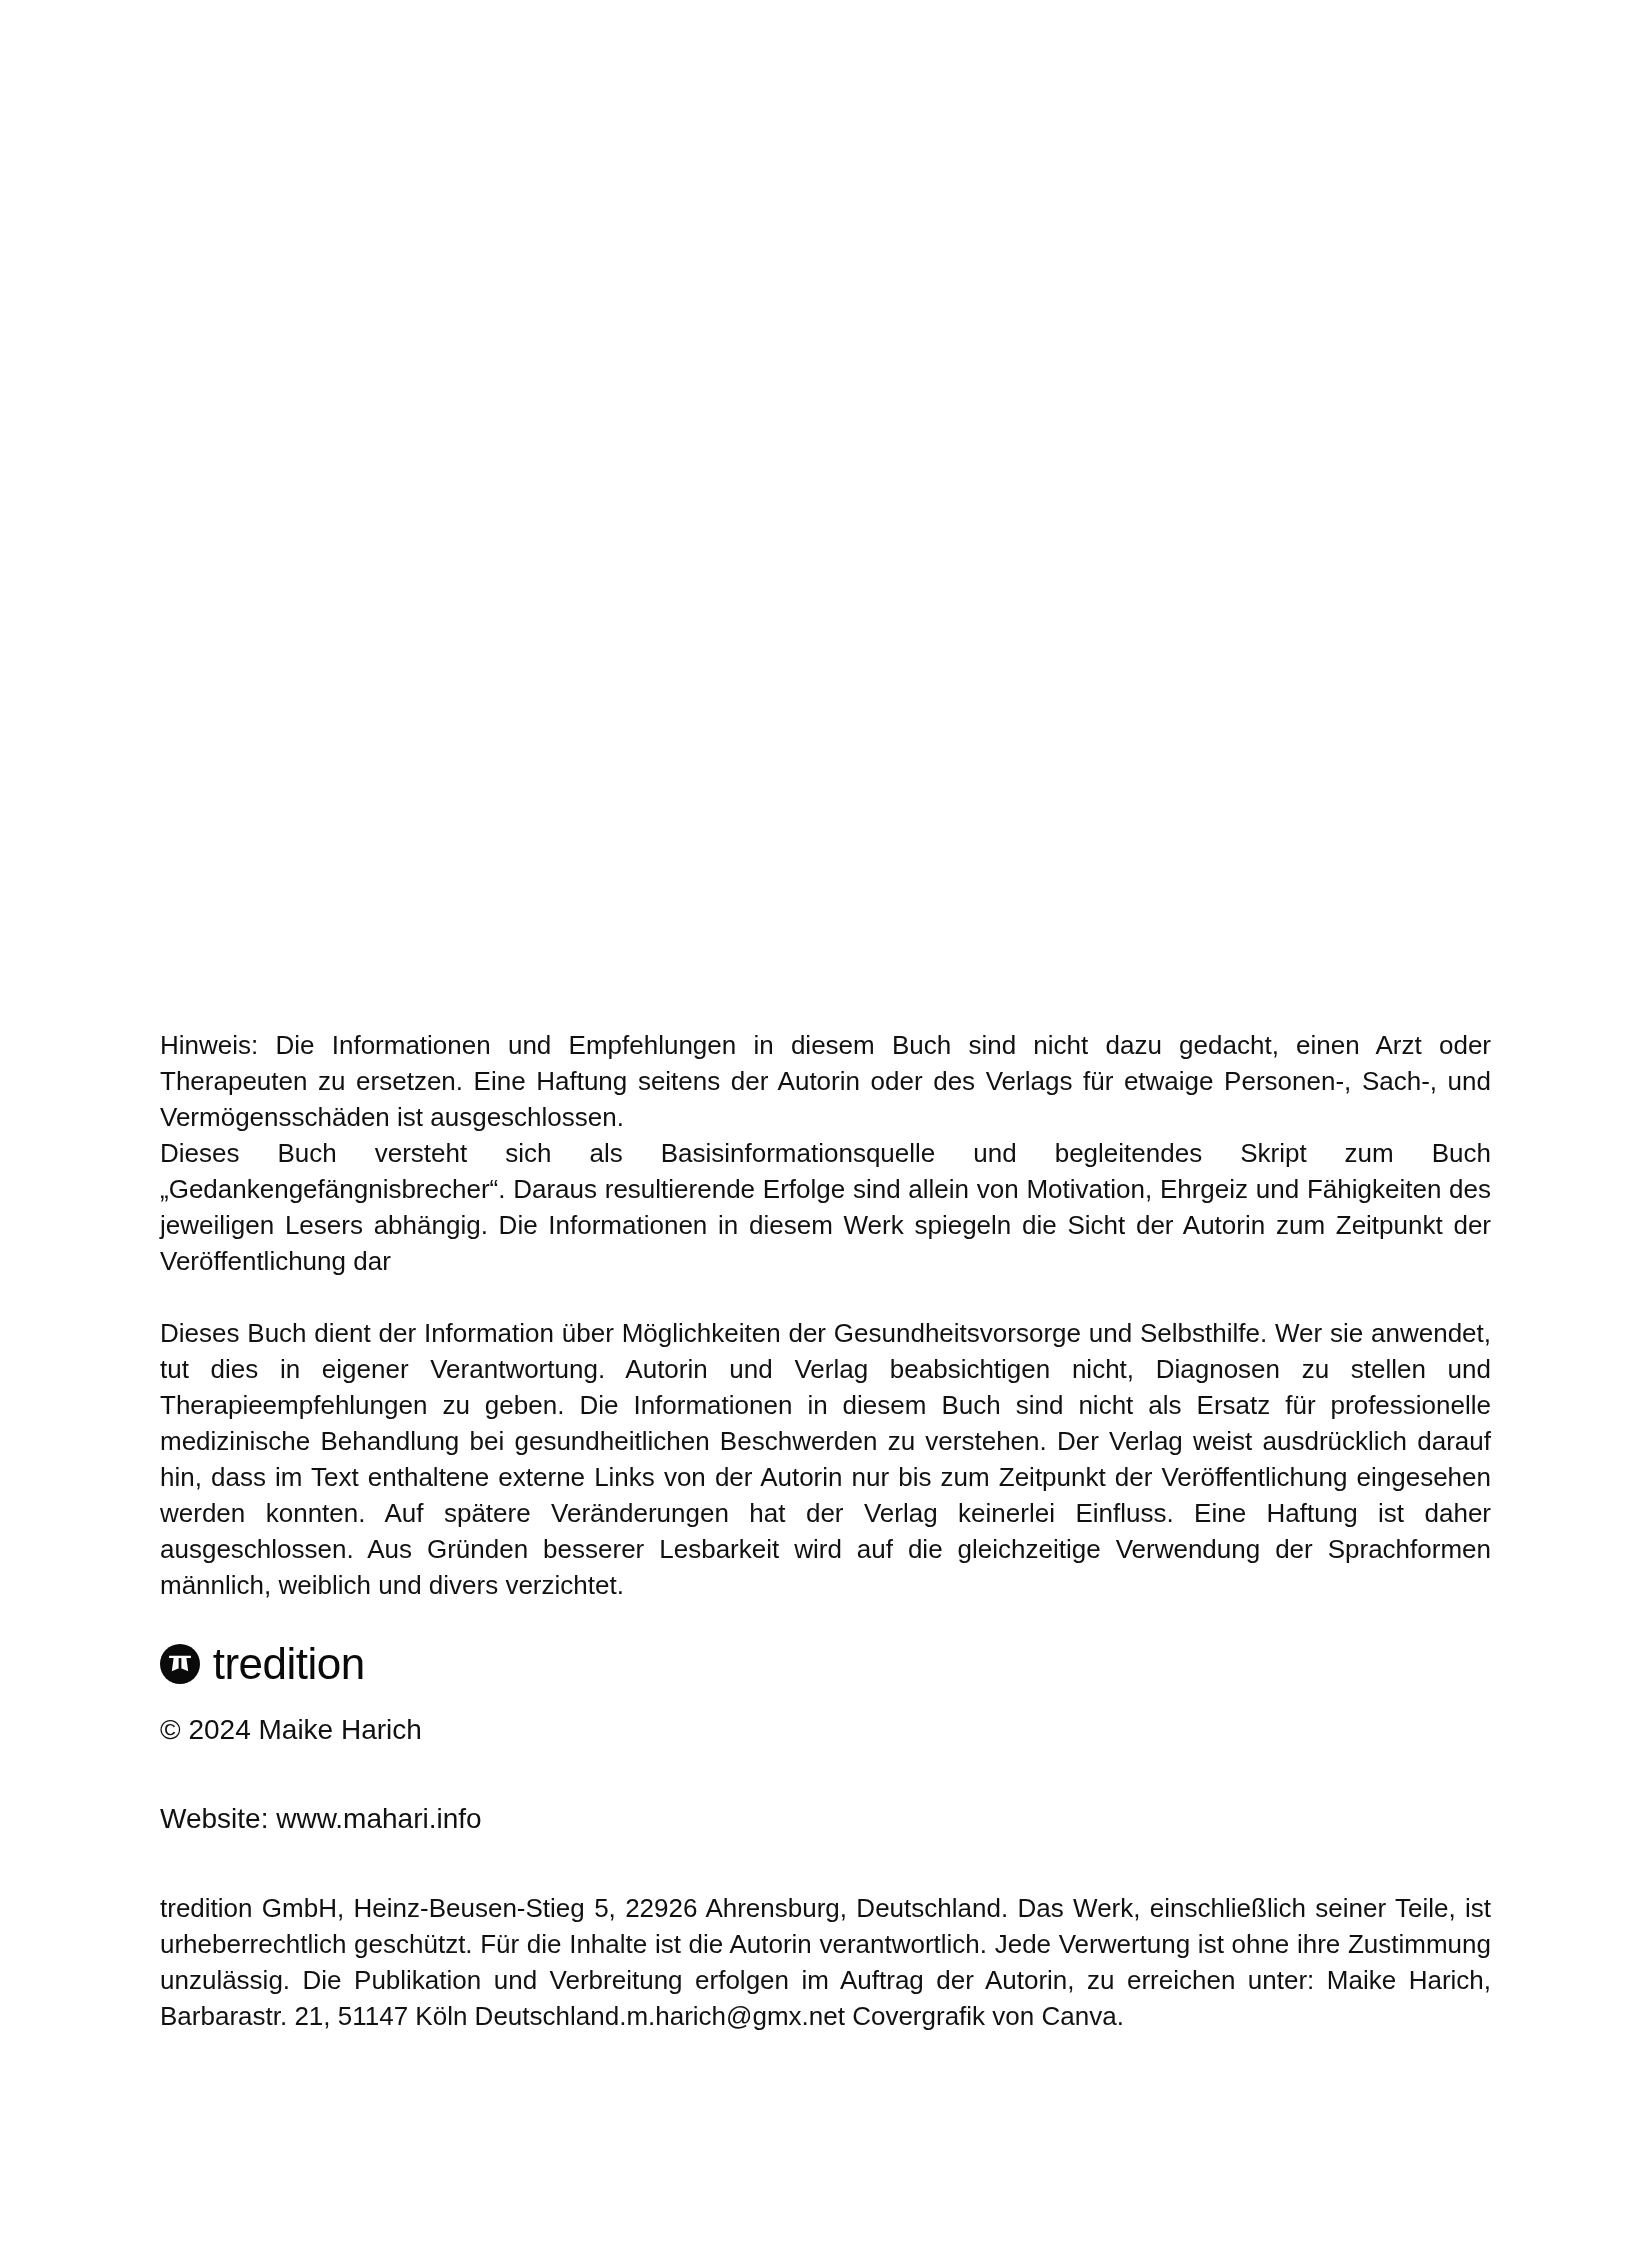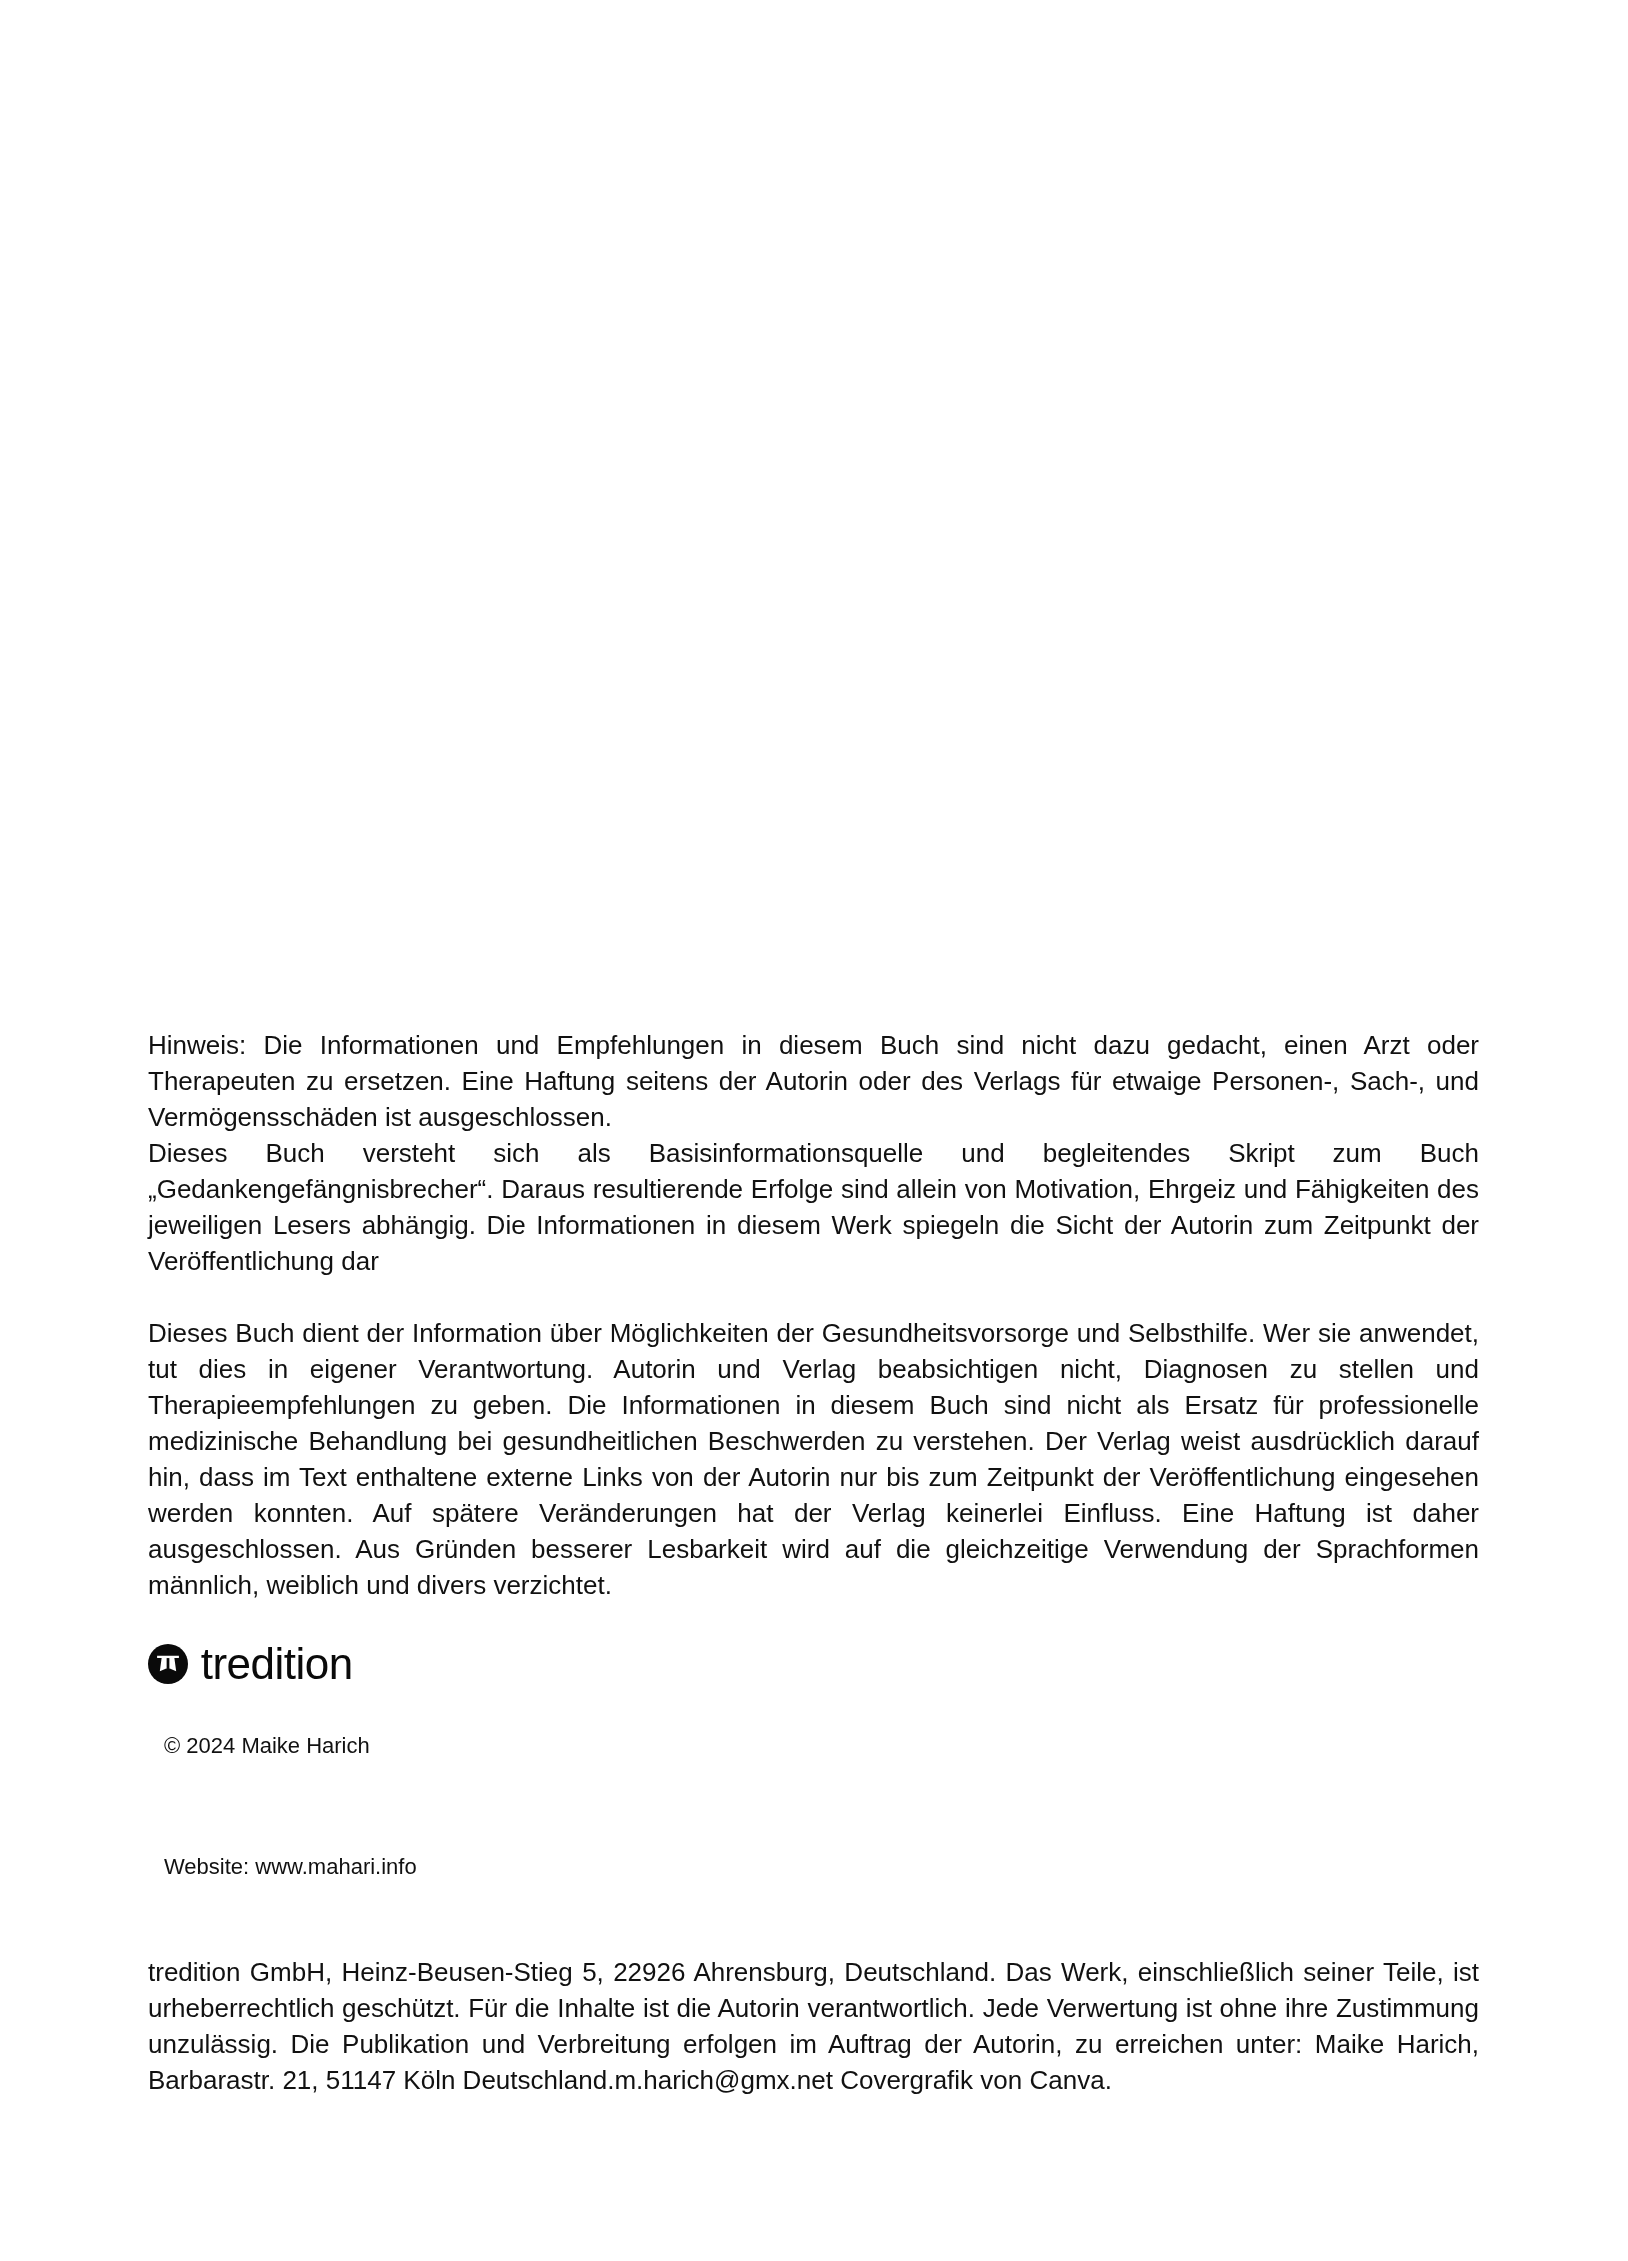--- a/index.html
+++ b/index.html
@@ -1,26 +1,26 @@
 <!DOCTYPE html>
 <html style="font-size:7.2px"><head>
 <meta charset="utf-8">
 <style>
   html, body { margin: 0; padding: 0; background: #ffffff; }
   body { width: 1628px; height: 2443px; position: relative; overflow: hidden;
          font-family: "Liberation Sans", "DejaVu Sans", sans-serif; color: #111111; }
-  .page { position: absolute; left: 148px; width: 1331px; top: 1027px; }
+  .page { position: absolute; left: 160px; width: 1331px; top: 1027px; }
   .para { font-size: 26px; line-height: 36px; text-align: justify; margin: 0; }
   .gap-lg { height: 36px; }
   .gap-md { height: 38px; }
   .logo { display: flex; align-items: center; height: 45px; margin-top: 0; }
   .logo-mark { width: 40px; height: 40px; border-radius: 50%; background: #0a0a0a; position: relative; margin-right: 12.7px; flex: 0 0 auto; }
   .logo-mark svg { position: absolute; left: 0; top: 0; }
   .logo-word { font-size: 44px; font-weight: 400; letter-spacing: -0.5px; color: #0a0a0a; line-height: 1; }
-  .line { font-size: 22px; line-height: 36px; margin: 16px; }
+  .line { font-size: 28px; line-height: 36px; margin: 0; }
   .justify-last { text-align: justify; text-align-last: justify; }
 </style>
 </head>
 <body>
 
 <div class="page">
 
   <p class="para">Hinweis: Die Informationen und Empfehlungen in diesem Buch sind nicht dazu gedacht, einen Arzt oder Therapeuten zu ersetzen. Eine Haftung seitens der Autorin oder des Verlags für etwaige Personen-, Sach-, und Vermögensschäden ist ausgeschlossen.</p>
   <p class="para">Dieses Buch versteht sich als Basisinformationsquelle und begleitendes Skript zum Buch „Gedankengefängnisbrecher“. Daraus resultierende Erfolge sind allein von Motivation, Ehrgeiz und Fähigkeiten des jeweiligen Lesers abhängig. Die Informationen in diesem Werk spiegeln die Sicht der Autorin zum Zeitpunkt der Veröffentlichung dar</p>
 

